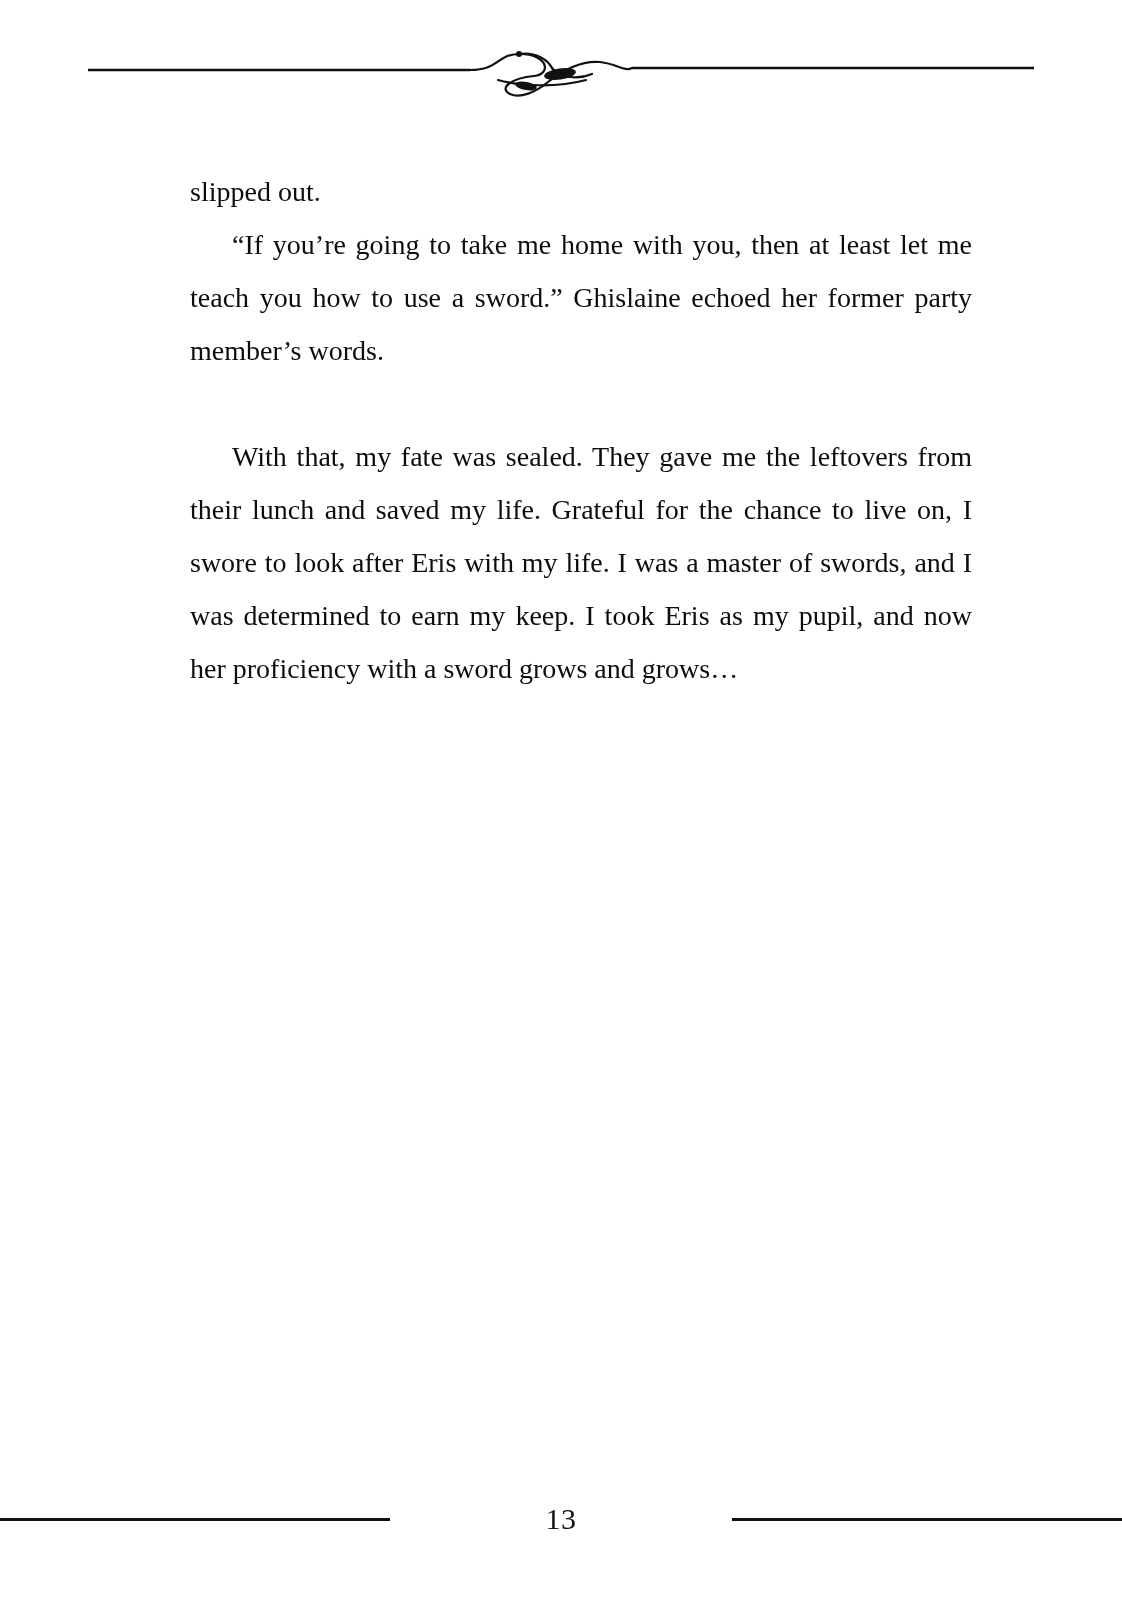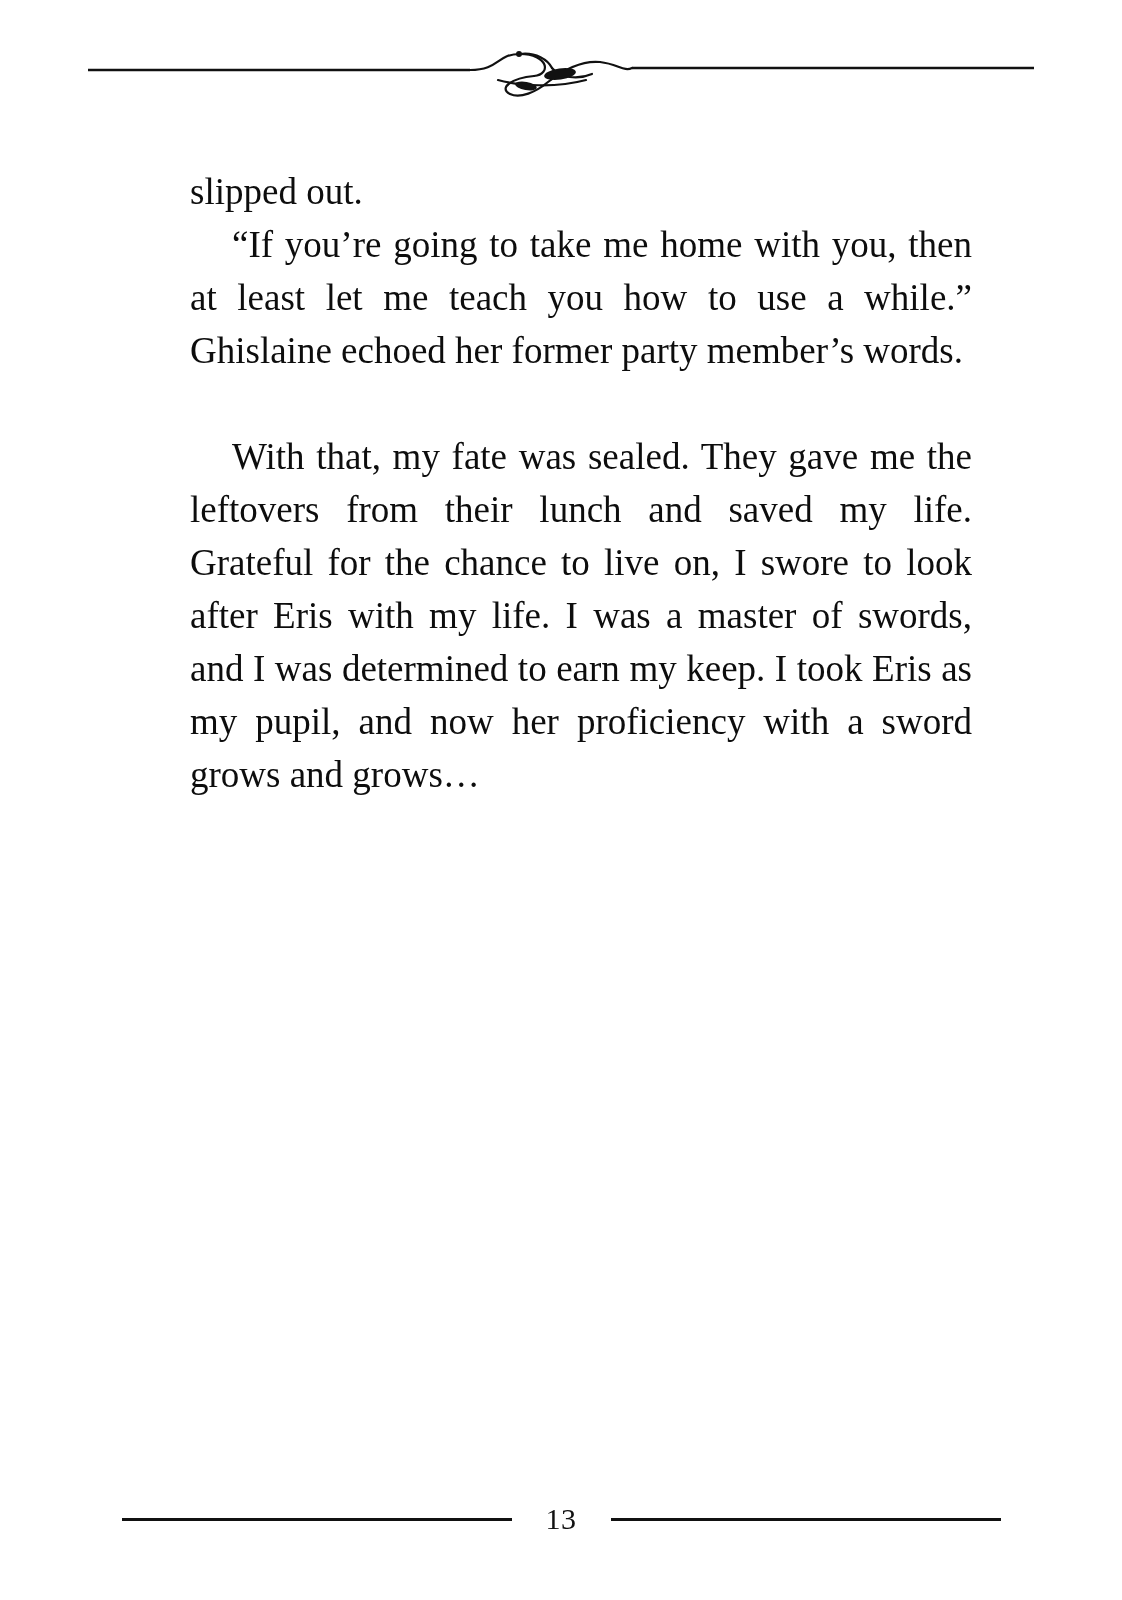--- a/index.html
+++ b/index.html
@@ -38,21 +38,21 @@
   }
 
   
   .content {
     position: absolute;
     top: 165px;
     left: 190px;
     width: 782px;
   }
   .para {
-    font-size: 37px;
+    font-size: 28px;
     line-height: 53px;
     text-align: justify;
     text-justify: inter-word;
     margin: 0;
     hyphens: none;
   }
   .para.indent {
     text-indent: 42px;
   }
   .para.noindent {
@@ -64,21 +64,21 @@
 
   
   .footer {
     position: absolute;
     bottom: 58px;
     left: 0;
     width: 100%;
     height: 46px;
     display: flex;
     align-items: center;
-    justify-content: center;
+    justify-content: space-between;
   }
   .footer .rule {
     height: 0;
     border-top: 3px solid #111;
     flex: 0 0 auto;
     width: 390px;
   }
   .footer .rule.left { margin-right: 34px; }
   .footer .rule.right { margin-left: 34px; }
   .page-number {
@@ -111,21 +111,21 @@
       <g fill="#111">
         <ellipse cx="560" cy="30" rx="16" ry="5.5" transform="rotate(-8 560 30)"></ellipse>
         <ellipse cx="526" cy="42" rx="11" ry="4" transform="rotate(10 526 42)"></ellipse>
         <circle cx="519" cy="10" r="3"></circle>
       </g>
     </svg>
   </div>
 
   <div class="content">
     <p class="para noindent">slipped out.</p>
-    <p class="para indent">“If you’re going to take me home with you, then at least let me teach you how to use a while.” Ghislaine echoed her former party member’s words.</p>
+    <p class="para indent">“If you’re going to take me home with you, then at least let me teach you how to use a sword.” Ghislaine echoed her former party member’s words.</p>
     <div class="spacer"></div>
     <p class="para indent">With that, my fate was sealed. They gave me the leftovers from their lunch and saved my life. Grateful for the chance to live on, I swore to look after Eris with my life. I was a master of swords, and I was determined to earn my keep. I took Eris as my pupil, and now her proficiency with a sword grows and grows…</p>
   </div>
 
   <div class="footer">
     <div class="rule left"></div>
     <div class="page-number">13</div>
     <div class="rule right"></div>
   </div>
 

